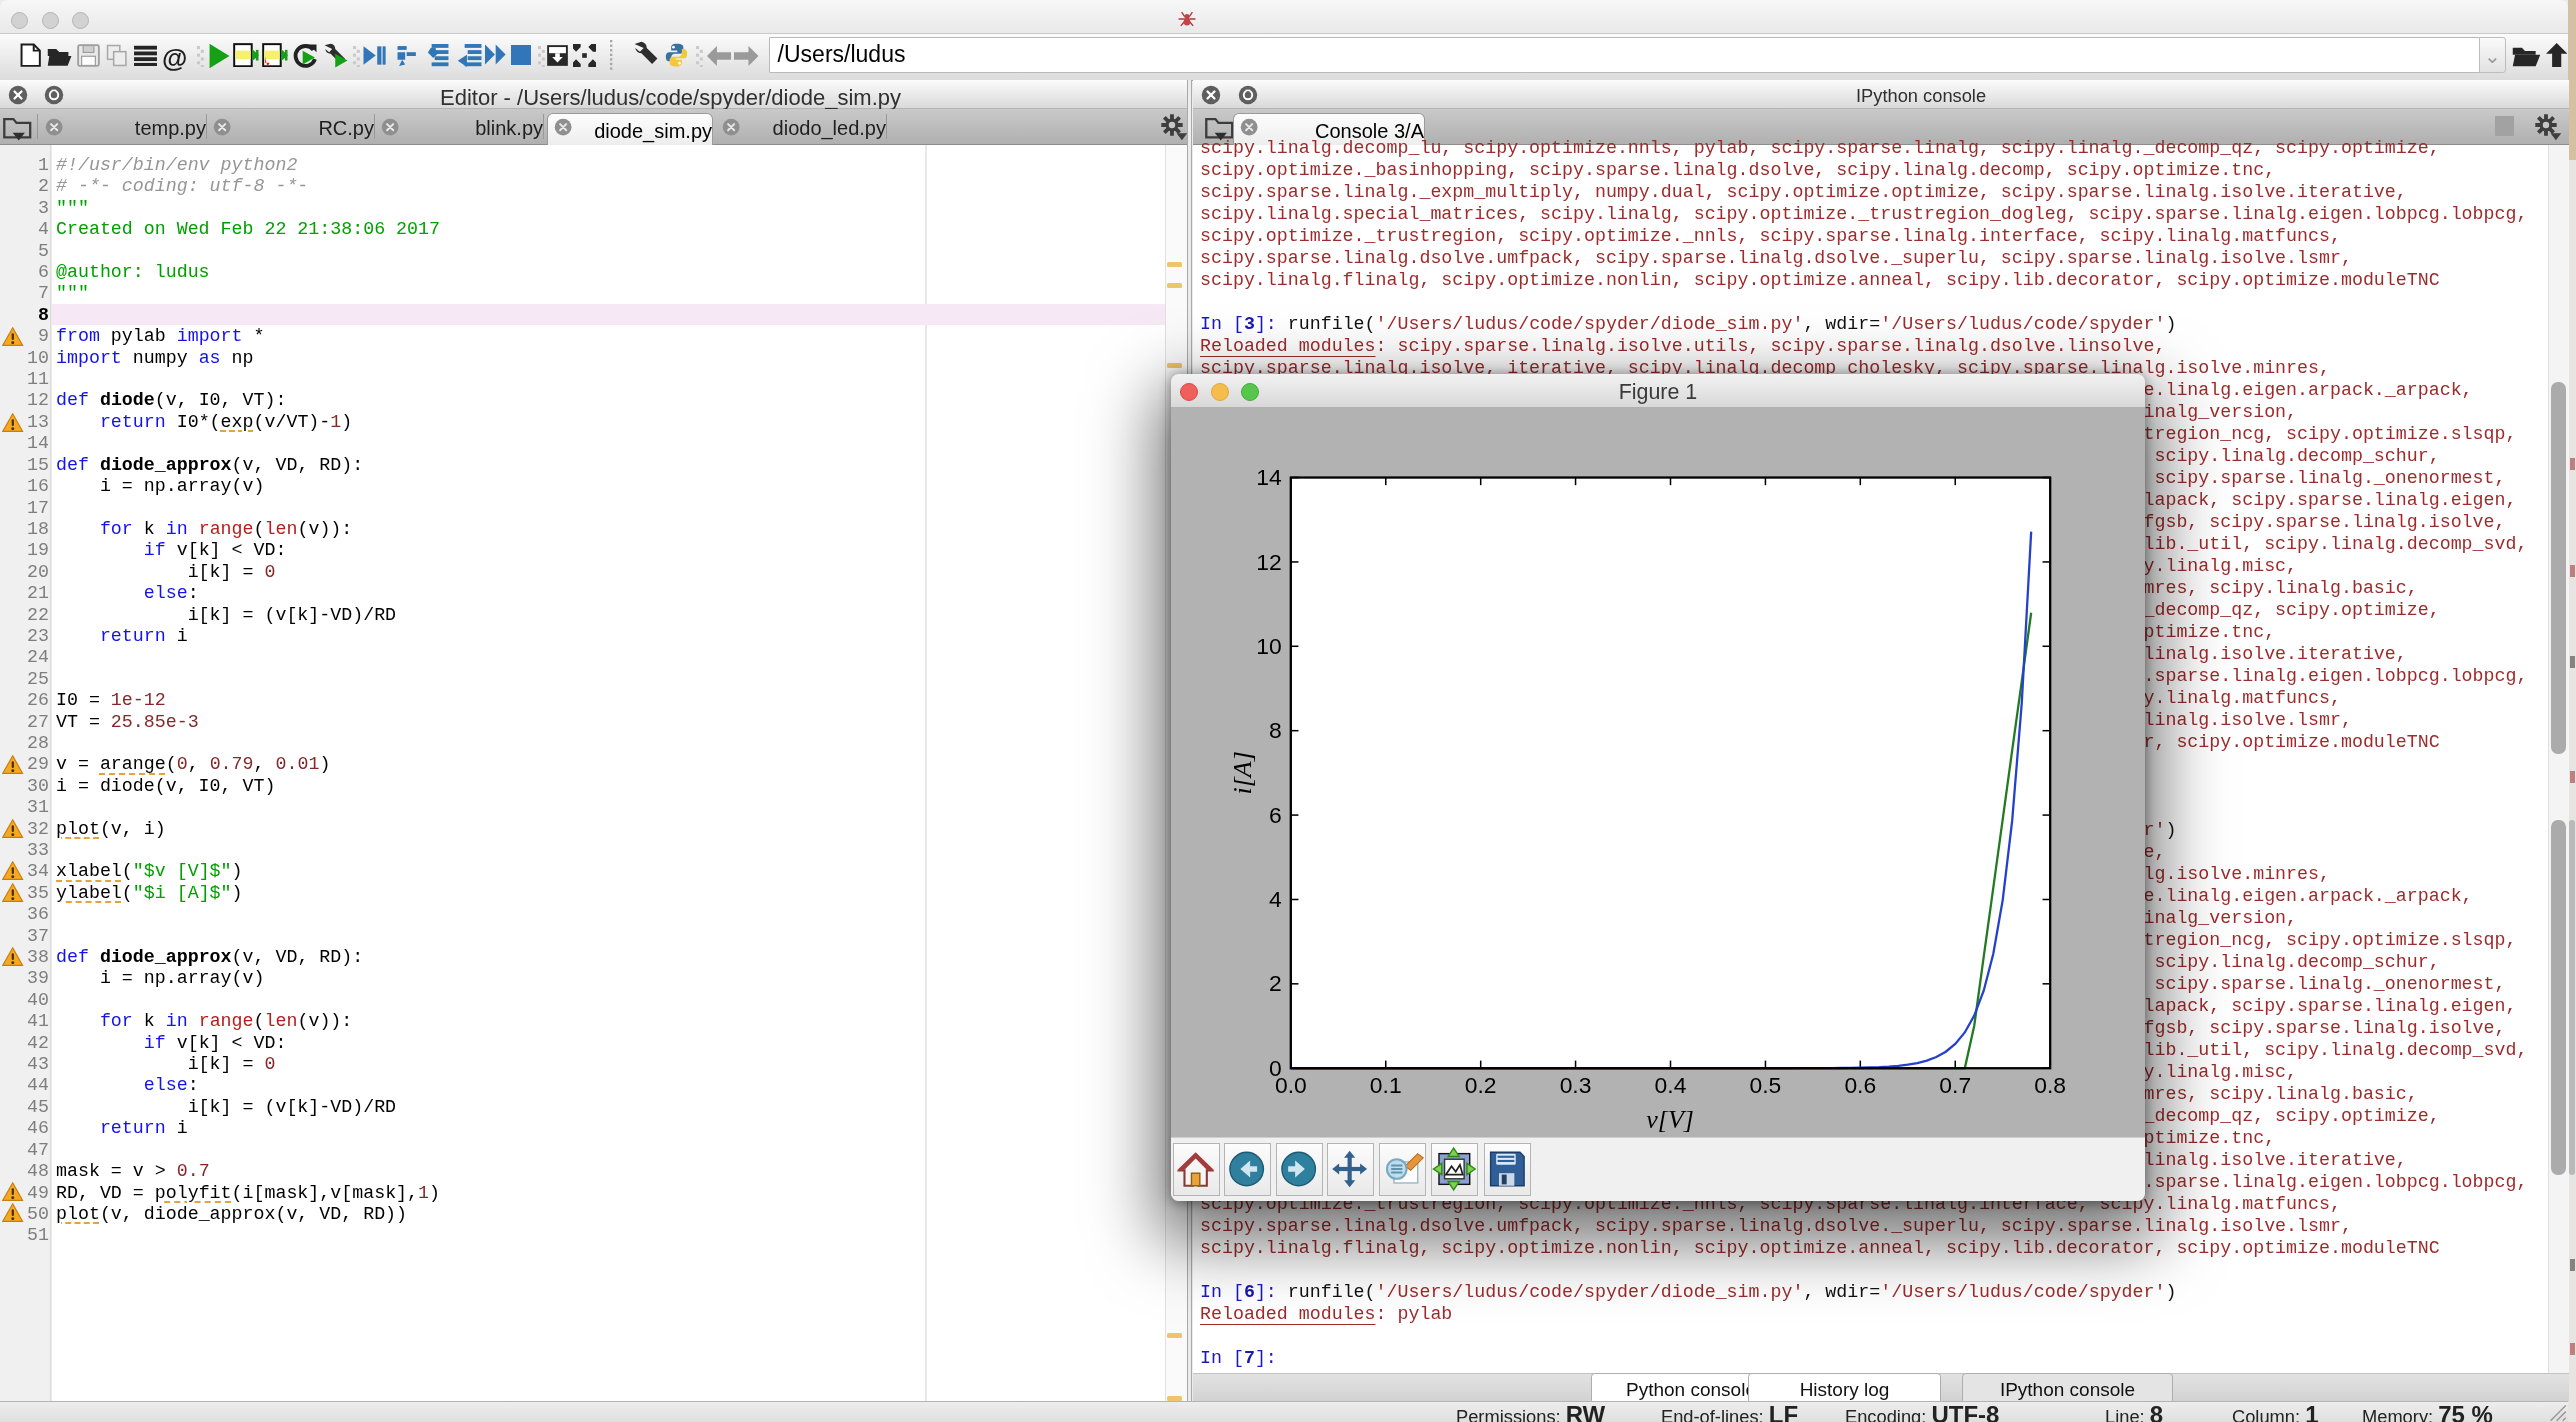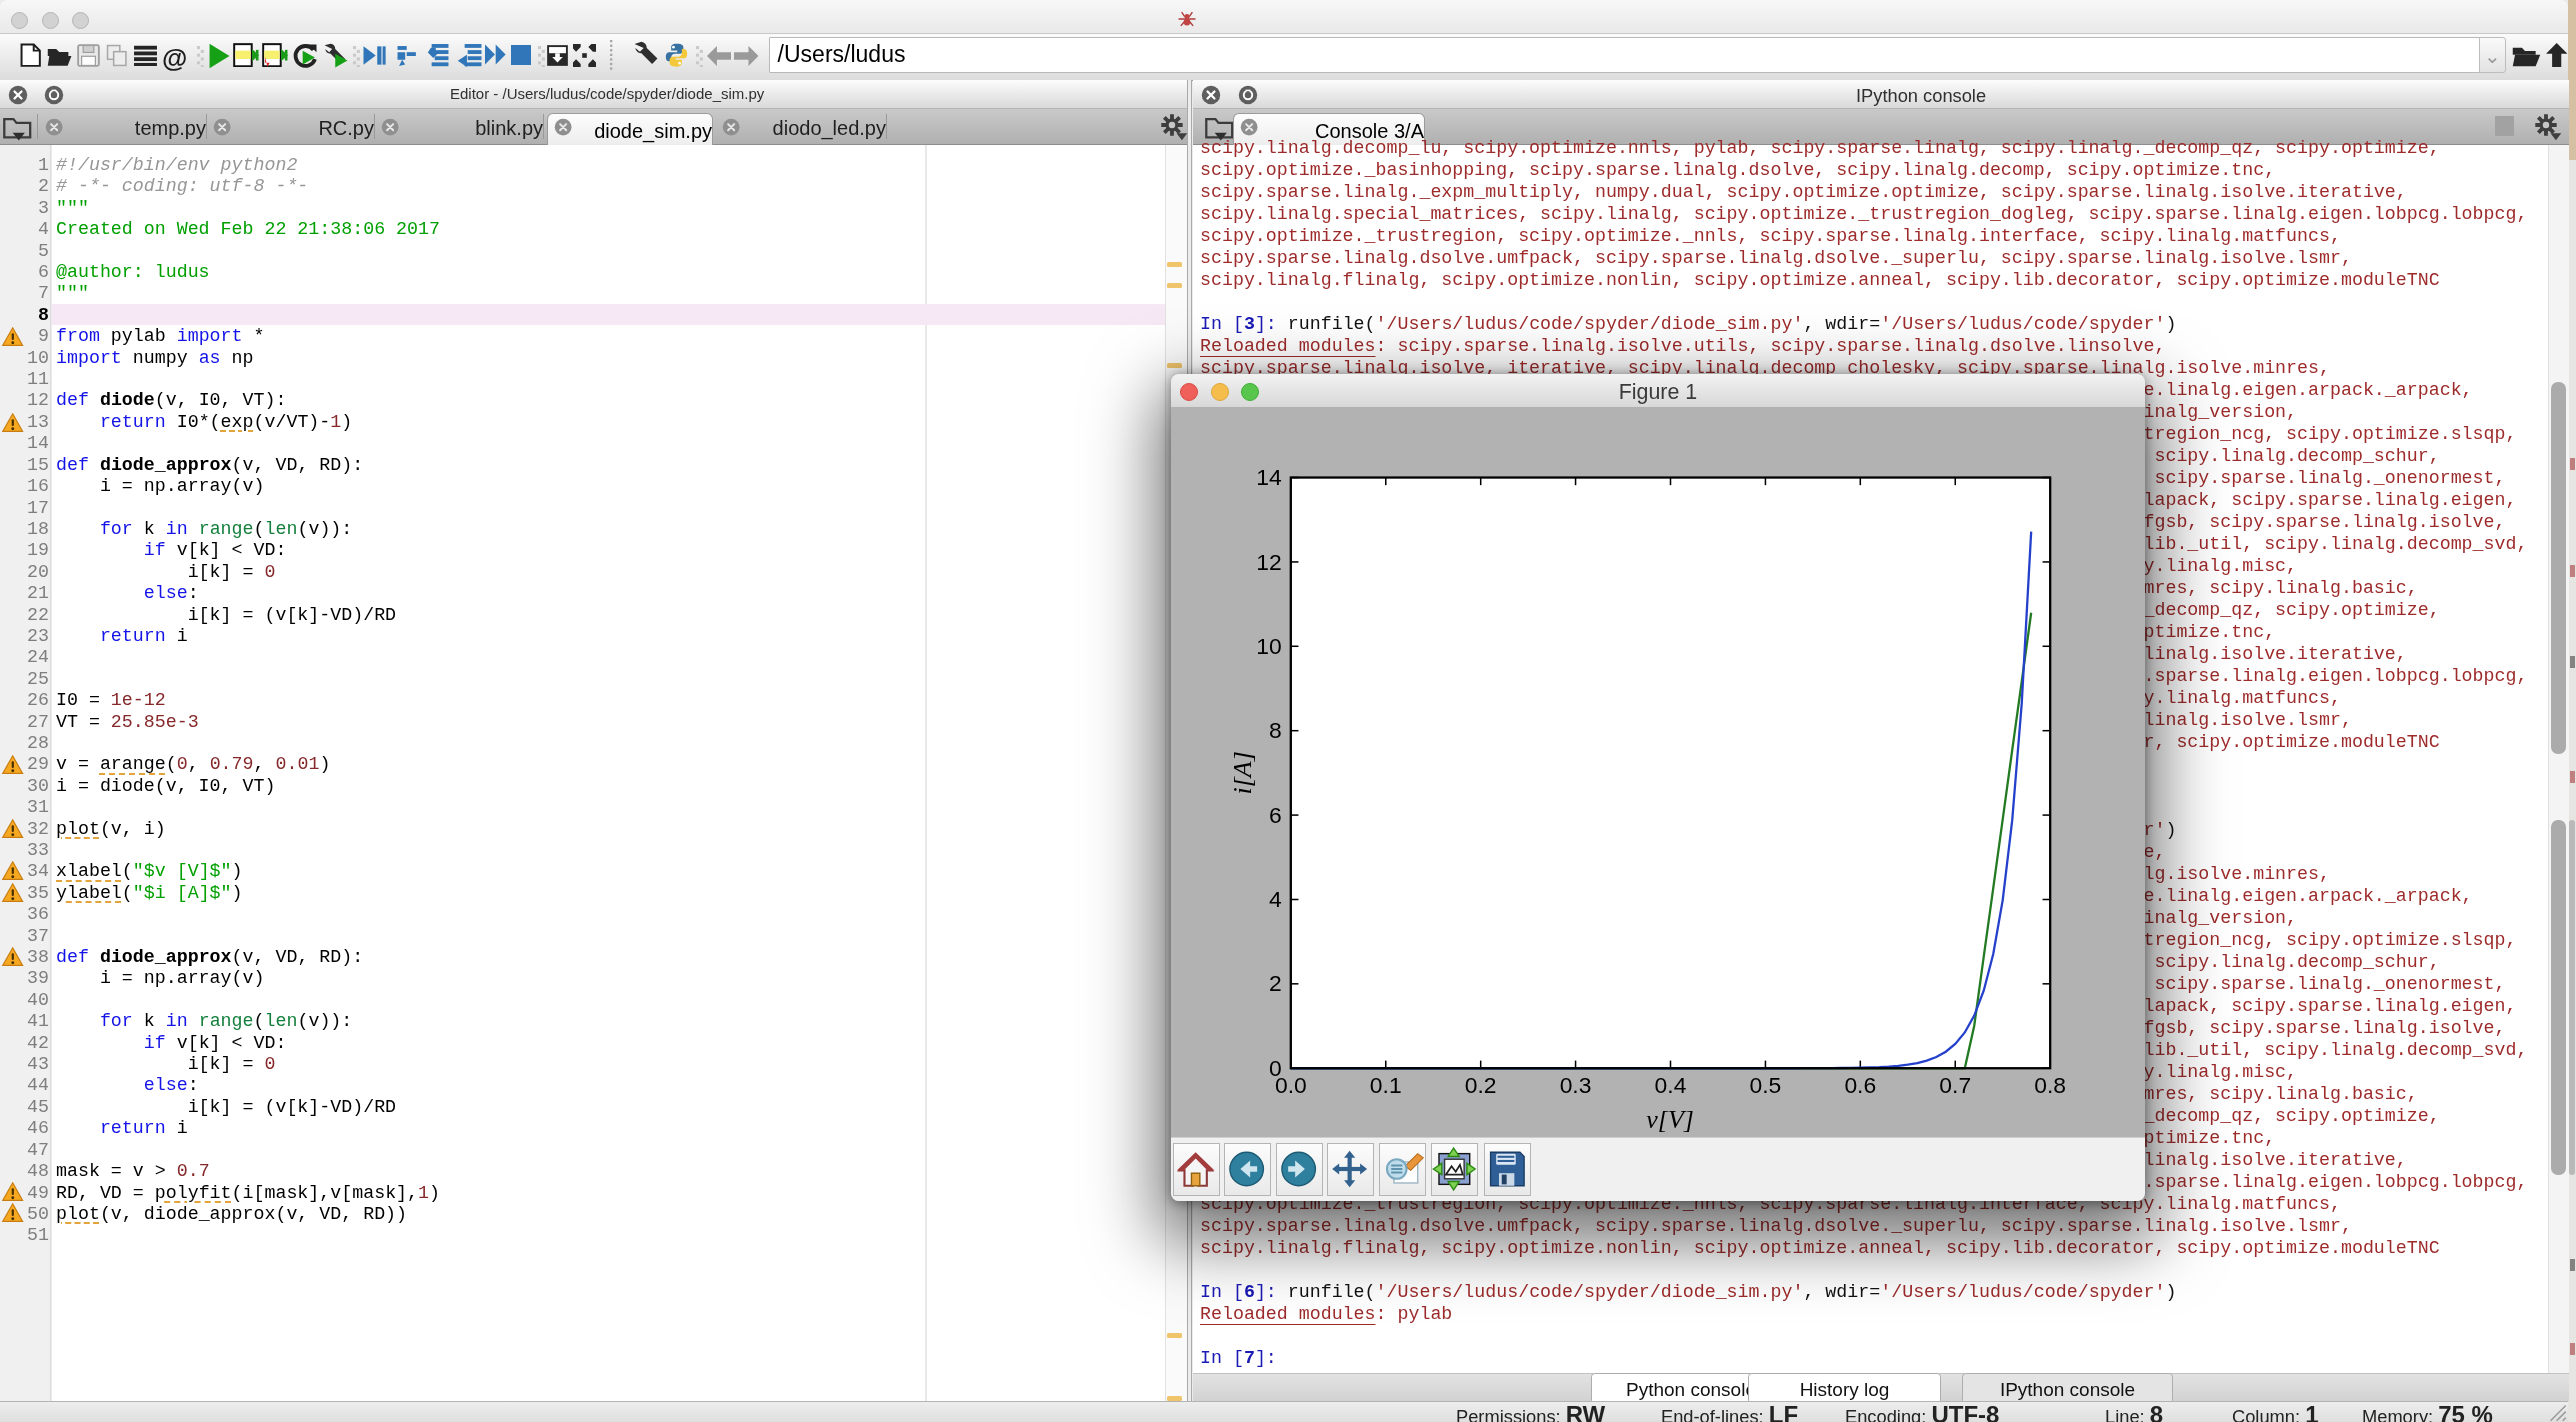--- a/index.html
+++ b/index.html
@@ -22,21 +22,21 @@
 #gutnums{left:0;top:155px;width:49px;text-align:right;font-size:18.3px;line-height:21.4px;color:#7e7e7e}
 #gutnums b{color:#000}
 .warn{position:absolute;left:2.3px;width:21.4px;height:20px}
 #editor{left:52px;top:145px;width:1113px;height:1256px;background:#fff}
 #colguide{left:925px;top:145px;width:1.5px;height:1256px;background:#e8e8e8}
 #curline{left:52px;top:304px;width:1113px;height:21.4px;background:#f6e8f4}
 #code{left:56px;top:155px;font-size:18.3px;line-height:21.4px;color:#000}
 #code .c{color:#969696;font-style:italic}
 #code .s{color:#00a000}
 #code .k{color:#1414e8}
-#code .b{color:#15803d}
+#code .b{color:#b91c1c}
 #code .n{color:#86282a}
 #code .d{font-weight:bold}
 #code .u{text-decoration:underline dashed #e3a43c 1.9px;text-underline-offset:3.8px}
 #escroll{left:1165px;top:145px;width:22px;height:1256px;background:#fafafa;border-left:0.8px solid #e0e0e0}
 .emark{left:1167px;width:14.5px;height:5.3px;background:#efc46a;border-radius:1.5px}
 #splitter{left:1187px;top:80px;width:5.3px;height:1321px;background:#ececec;border-left:0.8px solid #a9a9a9;border-right:0.8px solid #a9a9a9}
 #console{left:1193px;top:145px;width:1355px;height:1256px;background:#fff}
 #contxt{left:1200px;top:137px;font-size:18.3px;line-height:22px;color:#9e2b2b}
 #contxt .p{color:#1a1ab5}
 #contxt .k0{color:#111}
@@ -245,21 +245,21 @@
     <div id="pathfield" class="abs">/Users/ludus</div>
     <div id="pathchev" class="abs">⌄</div>
     <svg class="abs" style="left:2512px;top:44px" width="29" height="23" viewBox="0 0 38 30">
       <path d="M1 5h12l4 4h14v5H1z" fill="#262626"></path>
       <path d="M4 14h33l-6 15H1z" fill="#262626"></path>
     </svg>
     <svg class="abs" style="left:2546px;top:43px" width="21.4" height="24.4" viewBox="0 0 28 32">
       <path d="M14 0 28 14h-8v18h-12V14H0Z" fill="#262626"></path>
     </svg>
     <div class="phead abs" style="left:0;width:1187px">
-      <div class="ptitle abs" style="left:450px;width:auto;text-align:center;font-size:15px">Editor - /Users/ludus/code/spyder/diode_sim.py</div>
+      <div class="ptitle abs" style="left:440px;width:auto;text-align:center;font-size:22px">Editor - /Users/ludus/code/spyder/diode_sim.py</div>
     </div>
     <div class="phead abs" style="left:1193px;width:1376px">
       <div class="ptitle abs" style="left:663px;width:auto;text-align:left;font-size:18.3px">IPython console</div>
     </div>
     <svg class="abs" style="left:7.6px;top:85px" width="20" height="20" viewBox="0 0 26 26">
       <circle cx="13" cy="13" r="12" fill="#5e5e5e"></circle>
       <path d="M8.5 8.5 17.5 17.5 M17.5 8.5 8.5 17.5" stroke="#fff" stroke-width="3" stroke-linecap="round"></path>
     </svg>
     <svg class="abs" style="left:44px;top:85px" width="20" height="20" viewBox="0 0 26 26">
       <circle cx="13" cy="13" r="12" fill="#5e5e5e"></circle>

